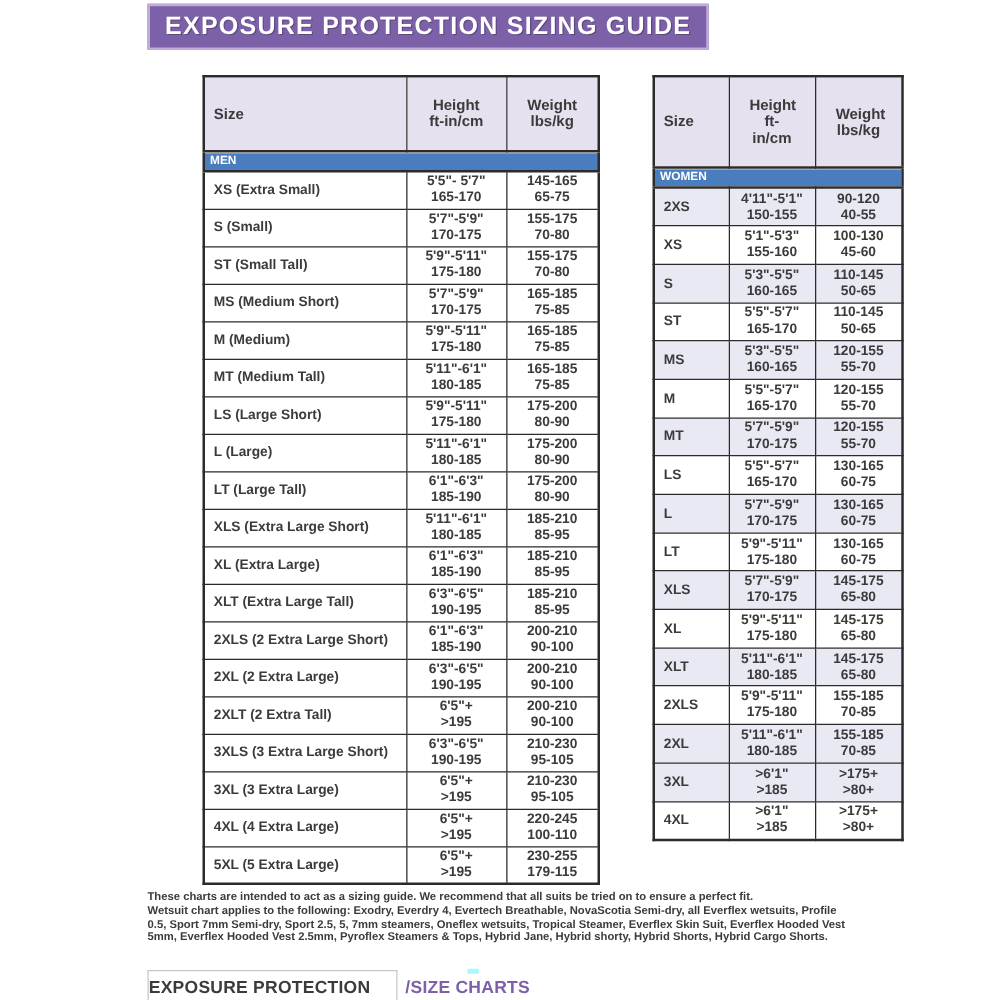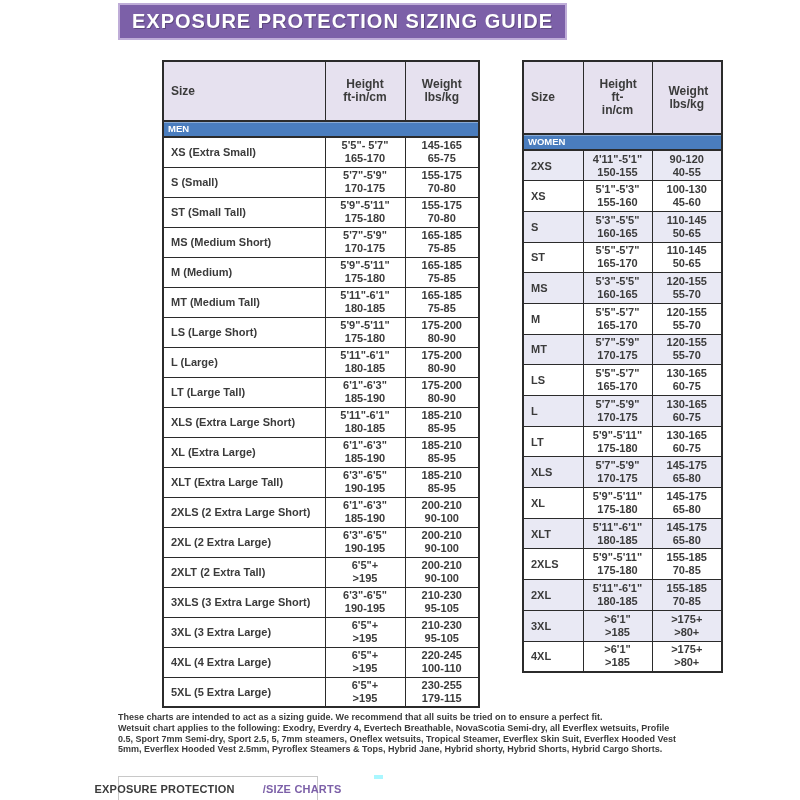--- a/index.html
+++ b/index.html
@@ -56,22 +56,22 @@
   td.c-num{text-align:center;vertical-align:middle;padding:0;}
   td.c-num div{line-height:13px;}
   table.women-table tbody tr.shaded td{background:var(--row_shade);}
   .footnote{
     position:absolute;left:118px;top:712px;width:572px;
     font-size:9px;font-weight:bold;line-height:10.8px;color:var(--text_dark);
   }
   .bottom-tab{
     position:absolute;left:118px;top:776px;width:200px;height:24px;
     background:#ffffff;border:1px solid var(--tab_border);border-bottom:none;
-    box-sizing:border-box;display:flex;align-items:center;justify-content:center;
-    font-size:11px;font-weight:bold;letter-spacing:0.2px;cursor:pointer;white-space:nowrap;
+    box-sizing:border-box;display:flex;align-items:center;
+    font-size:14px;font-weight:bold;letter-spacing:0.2px;cursor:pointer;white-space:nowrap;
   }
   .tab-primary{color:var(--text_dark);}
   .tab-secondary{color:var(--banner_purple);margin-left:28px;}
   .cyan-dash{
     position:absolute;left:374px;top:775px;width:9px;height:4px;
     background:var(--cyan_artifact);
   }
 </style>
 </head>
 <body>

